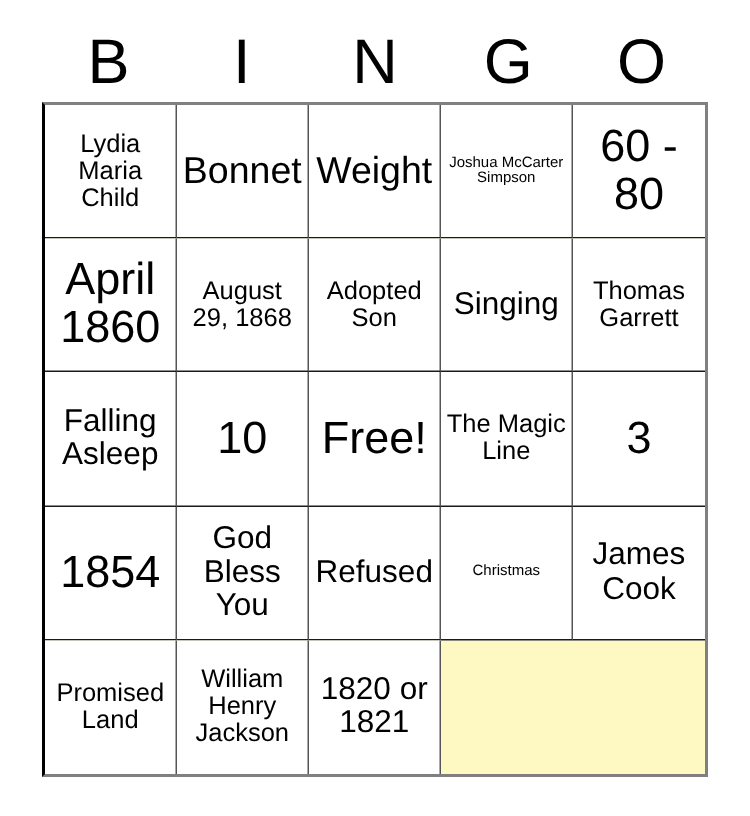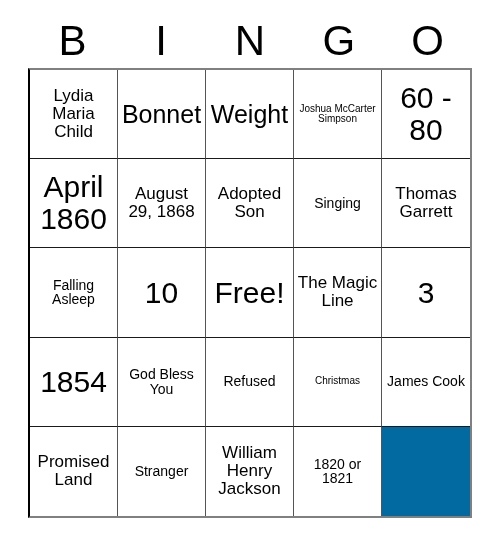--- a/index.html
+++ b/index.html
@@ -52,21 +52,21 @@
     width: 444px;
     height: 450px;
     box-sizing: border-box;
     border-top: 2px solid #808080;
     border-left: 2px solid #000000;
     border-right: 2px solid #808080;
     border-bottom: 2px solid #808080;
     display: grid;
     grid-template-columns: repeat(5, 1fr);
     grid-template-rows: repeat(5, 1fr);
-    background: #0369a1;
+    background: #fef9c3;
   }
 
   .bingo-cell {
     box-sizing: border-box;
     border-right: 1px solid #555555;
     border-bottom: 1px solid #1a1a1a;
     display: flex;
     align-items: center;
     justify-content: center;
     text-align: center;
@@ -81,21 +81,21 @@
     display: block;
     width: 100%;
     line-height: 1.06;
     font-weight: 400;
     word-wrap: break-word;
   }
 
   
   .fs-xl  { font-size: 30px; }
   .fs-lg  { font-size: 25px; }
-  .fs-md  { font-size: 14px; }
+  .fs-md  { font-size: 21px; }
   .fs-sm  { font-size: 17px; }
   .fs-xs  { font-size: 10px; }
 </style>
 </head>
 <body>
 
 <div class="bingo-card">
 
   <div class="bingo-header">
     <div class="header-cell">B</div>
@@ -163,23 +163,20 @@
       <div class="bingo-cell">
         <span class="cell-text fs-xs">Christmas</span>
       </div>
       <div class="bingo-cell">
         <span class="cell-text fs-md">James Cook</span>
       </div>
       <div class="bingo-cell">
         <span class="cell-text fs-sm">Promised Land</span>
       </div>
       <div class="bingo-cell">
-        <span class="cell-text fs-md">Stranger</span>
-      </div>
-      <div class="bingo-cell">
         <span class="cell-text fs-sm">William Henry Jackson</span>
       </div>
       <div class="bingo-cell">
         <span class="cell-text fs-md">1820 or 1821</span>
       </div>
     </div>
 
 </div>
 
 </body></html>

